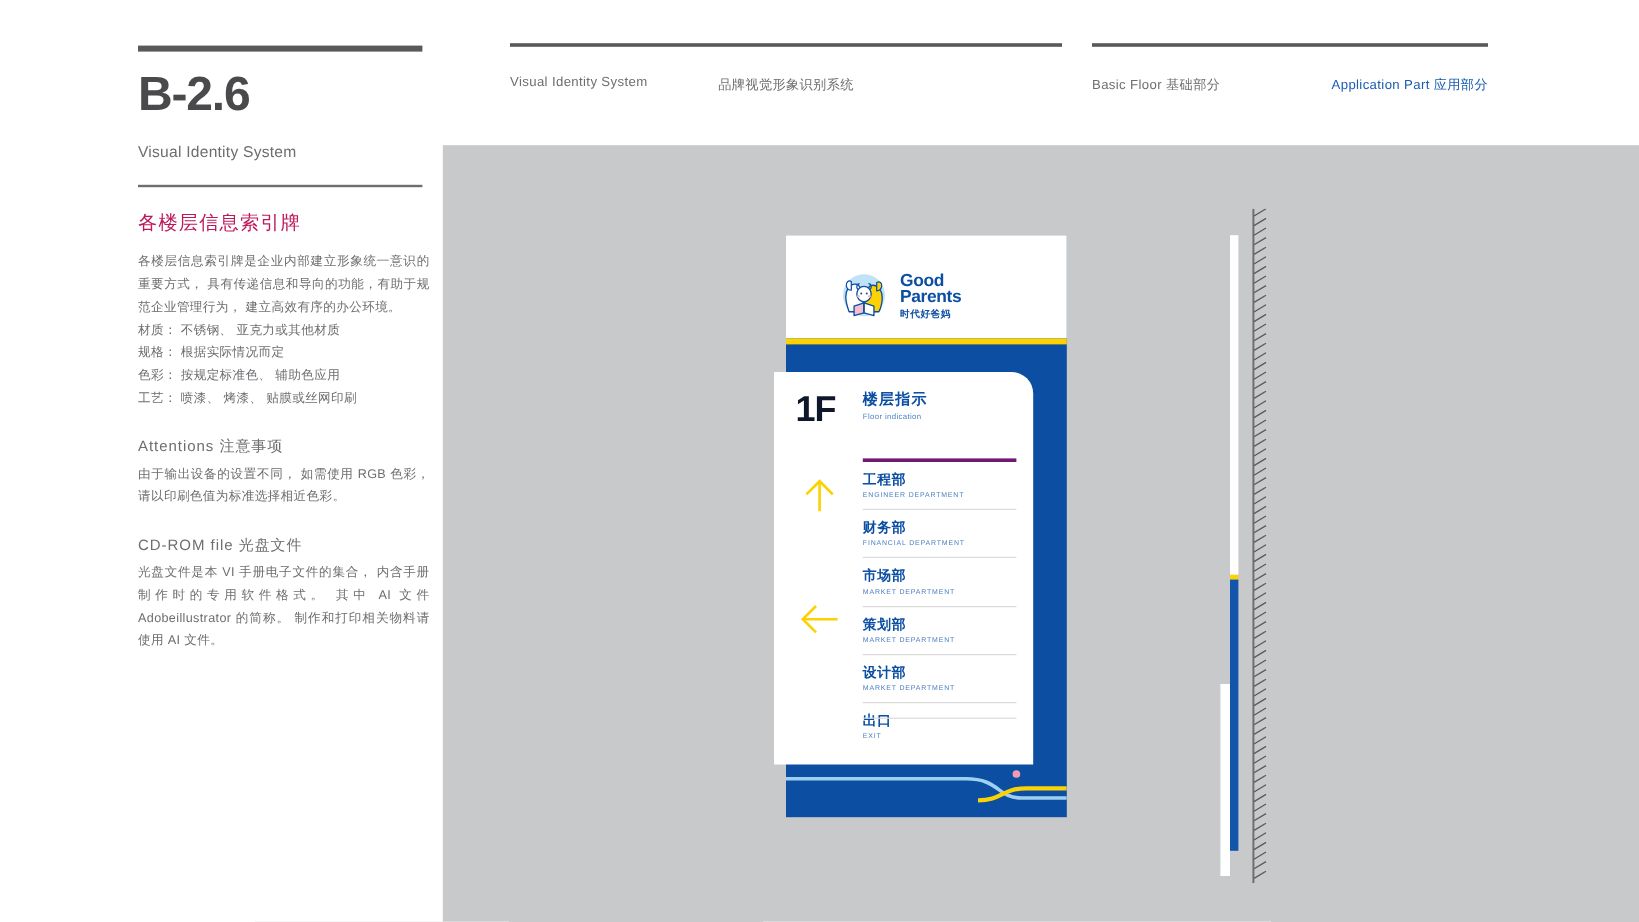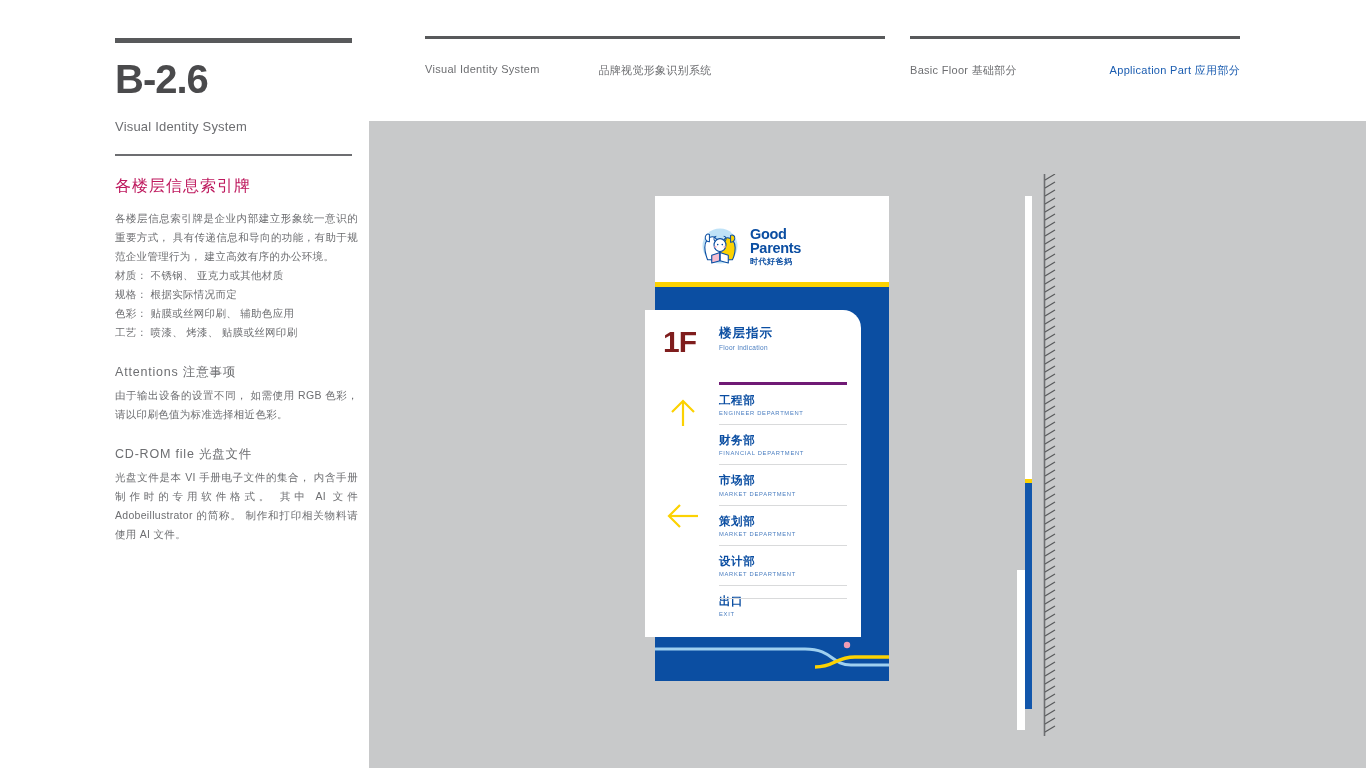--- a/index.html
+++ b/index.html
@@ -203,21 +203,21 @@
   }
   #floor-head {
     position: absolute;
     left: 18px; top: 17px;
     display: flex;
     align-items: flex-start;
   }
   #floor-number {
     font-size: 30px;
     font-weight: bold;
-    color: #7f1d1d;
+    color: #0f172a;
     letter-spacing: -1px;
     line-height: 1;
     width: 56px;
   }
   #floor-label-cn {
     font-size: 12.5px;
     font-weight: bold;
     color: #0b4ea2;
     letter-spacing: 1px;
     line-height: 1.1;
@@ -314,21 +314,21 @@
   <div class="rule-thick"></div>
   <div id="page-code">B-2.6</div>
   <div id="page-subtitle">Visual Identity System</div>
   <div class="rule-thin"></div>
 
   <div id="section-title">各楼层信息索引牌</div>
   <div class="body-text">各楼层信息索引牌是企业内部建立形象统一意识的重要方式， 具有传递信息和导向的功能，有助于规范企业管理行为， 建立高效有序的办公环境。</div>
 
   <div class="spec-line">材质： 不锈钢、 亚克力或其他材质</div>
   <div class="spec-line">规格： 根据实际情况而定</div>
-  <div class="spec-line">色彩： 贴膜或丝网印刷、 辅助色应用</div>
+  <div class="spec-line">色彩： 按规定标准色、 辅助色应用</div>
   <div class="spec-line">工艺： 喷漆、 烤漆、 贴膜或丝网印刷</div>
 
   <div class="sub-head">Attentions 注意事项</div>
   <div class="sub-body">由于输出设备的设置不同， 如需使用 RGB 色彩， 请以印刷色值为标准选择相近色彩。</div>
 
   <div class="sub-head">CD-ROM file 光盘文件</div>
   <div class="sub-body">光盘文件是本 VI 手册电子文件的集合， 内含手册制作时的专用软件格式。 其中 AI 文件 Adobeillustrator 的简称。 制作和打印相关物料请使用 AI 文件。</div>
 </div>
 
 <div id="top-nav">

